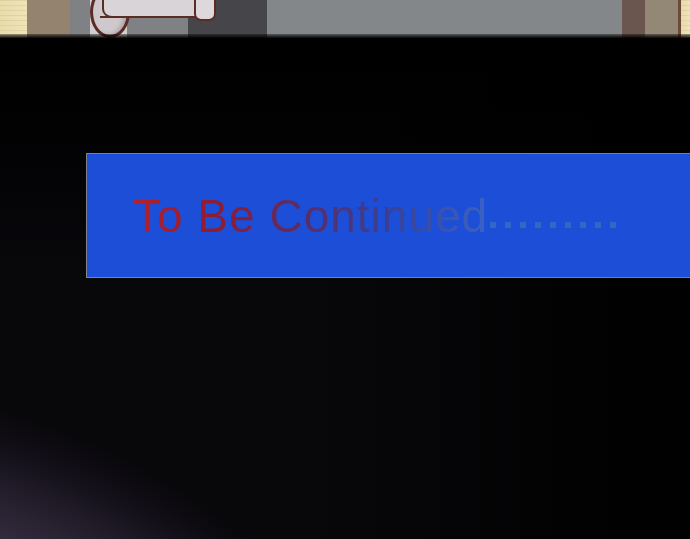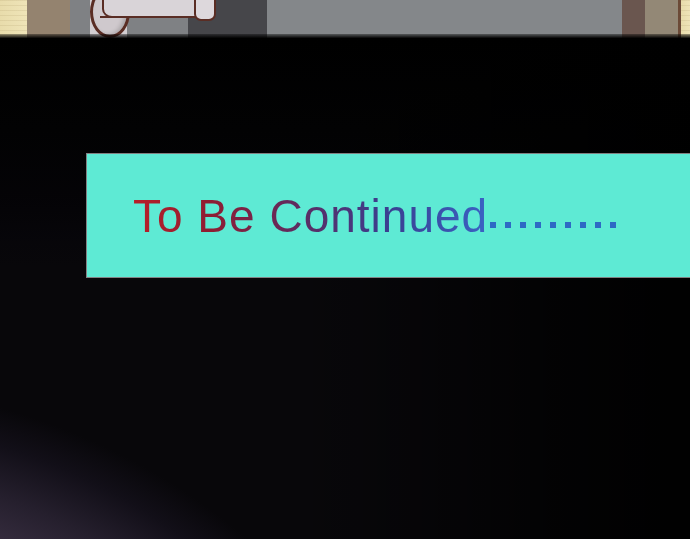--- a/index.html
+++ b/index.html
@@ -156,21 +156,21 @@
     border-bottom: 2px solid #5a2d24;
   }
 
   
   .banner {
     position: absolute;
     left: 87px;
     top: 154px;
     width: 603px;
     height: 123px;
-    background: #5eead4;
+    background: #1d4ed8;
     box-shadow: 0 0 0 1px rgba(255,255,255,0.5);
   }
   .banner-text {
     position: absolute;
     left: 46px;
     top: 50%;
     transform: translateY(-50%);
     white-space: nowrap;
     font-family: "Liberation Sans", sans-serif;
     font-size: 46px;

